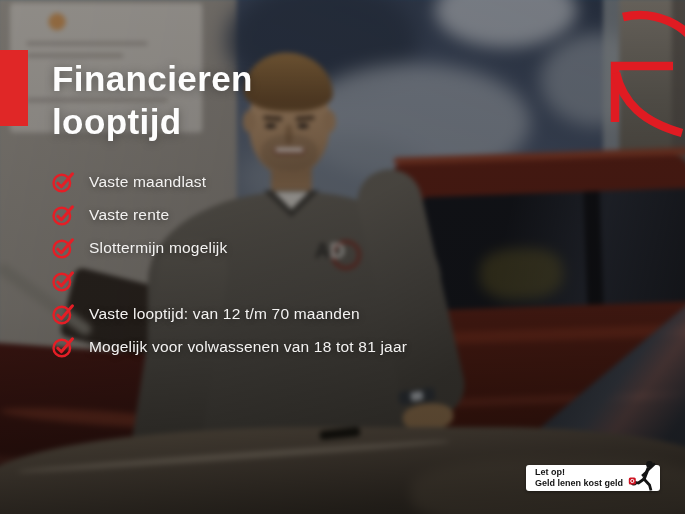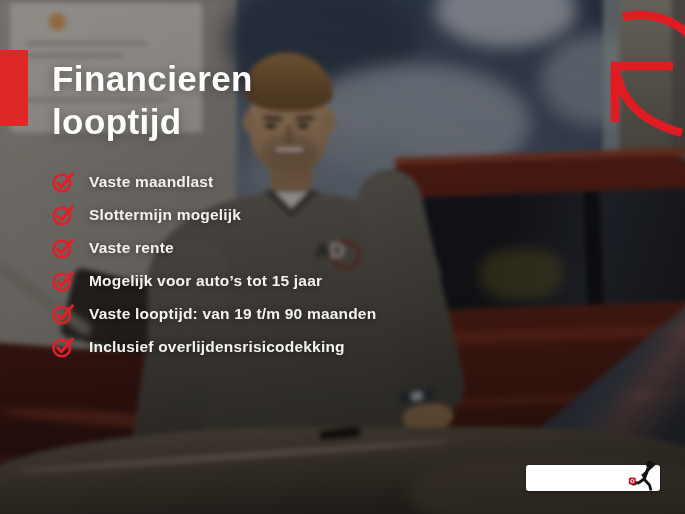--- a/index.html
+++ b/index.html
@@ -83,21 +83,21 @@
   .wiper{left:340px;top:2px;width:40px;height:9px;background:#121009;border-radius:4px;transform:rotate(-6deg);}
   
   .shade{position:absolute;inset:0;background:linear-gradient(180deg,rgba(18,18,22,.32) 0%,rgba(14,14,16,.40) 60%,rgba(8,8,8,.52) 100%);}
   
   .accent-block{position:absolute;left:0;top:50px;width:28px;height:76px;background:var(--accent-red,#e02727);}
   .title{position:absolute;left:52px;top:57px;color:var(--title-color,#fdfdfd);font-size:35px;line-height:43px;font-weight:700;letter-spacing:.4px;text-shadow:0 1px 10px rgba(0,0,0,.35);}
   .features{position:absolute;left:52px;top:171px;display:flex;flex-direction:column;gap:11px;}
   .feature-row{display:flex;align-items:center;gap:15px;height:22px;}
   .check{width:22px;height:22px;flex:0 0 22px;color:var(--check-red,#e41e26);}
   .check svg{display:block;overflow:visible;}
-  .feature-label{color:#f3f2f1;font-size:15.5px;font-weight:700;letter-spacing:.2px;white-space:nowrap;text-shadow:0 1px 6px rgba(0,0,0,.4);}
+  .feature-label{color:#f3f2f1;font-size:15.5px;font-weight:400;letter-spacing:.2px;white-space:nowrap;text-shadow:0 1px 6px rgba(0,0,0,.4);}
   .brandmark{position:absolute;left:585px;top:0;width:100px;height:150px;color:var(--logo-red,#e01b22);}
   .brandmark svg{overflow:visible;display:block;}
   .warning-badge{position:absolute;left:526px;top:465px;width:134px;height:26px;background:var(--badge-bg,#fff);border-radius:3px;box-shadow:0 1px 3px rgba(0,0,0,.4);}
   .warning-text{position:absolute;left:9px;top:2px;font-size:9px;line-height:11px;font-weight:700;color:var(--badge-text,#141414);letter-spacing:0;}
   .warning-icon{position:absolute;right:2px;top:-9px;width:30px;height:38px;}
 </style>
 </head>
 <body>
 
 <div id="canvas" style="--accent-red: #e02727; --check-red: #e41e26; --logo-red: #e01b22; --title-color: #fdfdfd; --badge-bg: #ffffff; --badge-text: #141414;">
@@ -199,75 +199,78 @@
     <span class="feature-label">Vaste maandlast</span>
   </div>
 
   <div class="feature-row">
     <span class="check">
       <svg width="22" height="22" viewBox="0 0 22 22" fill="none">
         <circle cx="9.8" cy="12" r="8.3" stroke="currentColor" stroke-width="2.4"></circle>
         <path d="M 5.8 12.2 L 9.4 15.8 L 20.5 2.8" stroke="currentColor" stroke-width="3" stroke-linecap="round" stroke-linejoin="round"></path>
       </svg>
     </span>
+    <span class="feature-label">Vaste rente</span>
+  </div>
+
+  <div class="feature-row">
+    <span class="check">
+      <svg width="22" height="22" viewBox="0 0 22 22" fill="none">
+        <circle cx="9.8" cy="12" r="8.3" stroke="currentColor" stroke-width="2.4"></circle>
+        <path d="M 5.8 12.2 L 9.4 15.8 L 20.5 2.8" stroke="currentColor" stroke-width="3" stroke-linecap="round" stroke-linejoin="round"></path>
+      </svg>
+    </span>
     <span class="feature-label">Slottermijn mogelijk</span>
   </div>
 
   <div class="feature-row">
     <span class="check">
       <svg width="22" height="22" viewBox="0 0 22 22" fill="none">
         <circle cx="9.8" cy="12" r="8.3" stroke="currentColor" stroke-width="2.4"></circle>
         <path d="M 5.8 12.2 L 9.4 15.8 L 20.5 2.8" stroke="currentColor" stroke-width="3" stroke-linecap="round" stroke-linejoin="round"></path>
       </svg>
     </span>
-    <span class="feature-label">Vaste rente</span>
-  </div>
-
-  <div class="feature-row">
-    <span class="check">
-      <svg width="22" height="22" viewBox="0 0 22 22" fill="none">
-        <circle cx="9.8" cy="12" r="8.3" stroke="currentColor" stroke-width="2.4"></circle>
-        <path d="M 5.8 12.2 L 9.4 15.8 L 20.5 2.8" stroke="currentColor" stroke-width="3" stroke-linecap="round" stroke-linejoin="round"></path>
-      </svg>
-    </span>
-    <span class="feature-label">Mogelijk voor auto’s tot 15 jaar</span>
-  </div>
-
-  <div class="feature-row">
-    <span class="check">
-      <svg width="22" height="22" viewBox="0 0 22 22" fill="none">
-        <circle cx="9.8" cy="12" r="8.3" stroke="currentColor" stroke-width="2.4"></circle>
-        <path d="M 5.8 12.2 L 9.4 15.8 L 20.5 2.8" stroke="currentColor" stroke-width="3" stroke-linecap="round" stroke-linejoin="round"></path>
-      </svg>
-    </span>
-    <span class="feature-label">Vaste looptijd: van 19 t/m 90 maanden</span>
-  </div>
-
-
-  <div class="feature-row">
-    <span class="check">
-      <svg width="22" height="22" viewBox="0 0 22 22" fill="none">
-        <circle cx="9.8" cy="12" r="8.3" stroke="currentColor" stroke-width="2.4"></circle>
-        <path d="M 5.8 12.2 L 9.4 15.8 L 20.5 2.8" stroke="currentColor" stroke-width="3" stroke-linecap="round" stroke-linejoin="round"></path>
-      </svg>
-    </span>
-    <span class="feature-label">Inclusief overlijdensrisicodekking</span>
-  </div>
+  </div>
+
+  <div class="feature-row">
+    <span class="check">
+      <svg width="22" height="22" viewBox="0 0 22 22" fill="none">
+        <circle cx="9.8" cy="12" r="8.3" stroke="currentColor" stroke-width="2.4"></circle>
+        <path d="M 5.8 12.2 L 9.4 15.8 L 20.5 2.8" stroke="currentColor" stroke-width="3" stroke-linecap="round" stroke-linejoin="round"></path>
+      </svg>
+    </span>
+    <span class="feature-label">Vaste looptijd: van 12 t/m 70 maanden</span>
+  </div>
+
+  <div class="feature-row">
+    <span class="check">
+      <svg width="22" height="22" viewBox="0 0 22 22" fill="none">
+        <circle cx="9.8" cy="12" r="8.3" stroke="currentColor" stroke-width="2.4"></circle>
+        <path d="M 5.8 12.2 L 9.4 15.8 L 20.5 2.8" stroke="currentColor" stroke-width="3" stroke-linecap="round" stroke-linejoin="round"></path>
+      </svg>
+    </span>
+    <span class="feature-label">Mogelijk voor volwassenen van 18 tot 81 jaar</span>
+  </div>
+
 
 </div>
 
   <div class="brandmark">
     <svg width="100" height="150" viewBox="0 0 100 150" fill="none">
       <path d="M 38 17 A 71 71 0 0 1 103 138" stroke="currentColor" stroke-width="8.5"></path>
       <path d="M 88 66 L 30 66 L 30 122" stroke="currentColor" stroke-width="8.5"></path>
       <path d="M 31 73 C 38 103 58 122 97 133" stroke="currentColor" stroke-width="8.5"></path>
     </svg>
   </div>
 
   <div class="warning-badge">
+    <div class="warning-text">
+      <div>Let op!</div>
+      <div>Geld lenen kost geld</div>
+    </div>
     <div class="warning-icon">
       <svg width="30" height="38" viewBox="0 0 30 38" fill="none">
         <circle cx="21.5" cy="8.5" r="3.4" fill="#141414"></circle>
         <path d="M 20.5 11.5 L 16 23" stroke="#141414" stroke-width="3.4"></path>
         <path d="M 20 14 L 27 7.5" stroke="#141414" stroke-width="2.6"></path>
         <path d="M 19.5 15 L 14 20" stroke="#141414" stroke-width="2.4"></path>
         <path d="M 16 23 L 21.5 29 L 23 34.5" stroke="#141414" stroke-width="2.8"></path>
         <path d="M 16 23 L 10.5 27 L 5.5 26" stroke="#141414" stroke-width="2.8"></path>
         <path d="M 8.5 27.5 C 6.5 29.5 4.5 29 3.5 27.5" stroke="#141414" stroke-width="1.4"></path>
         <rect x="0.8" y="21.5" width="7" height="7" rx="1.6" fill="#cf1322"></rect>

